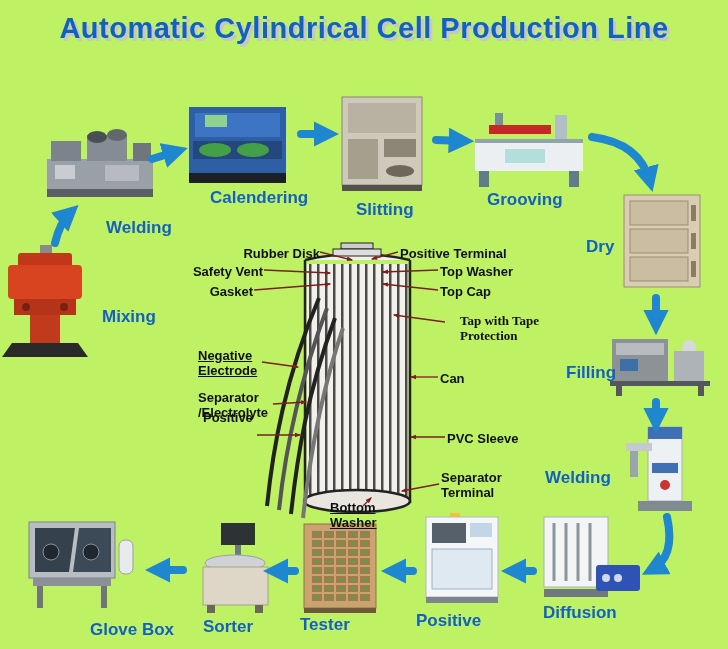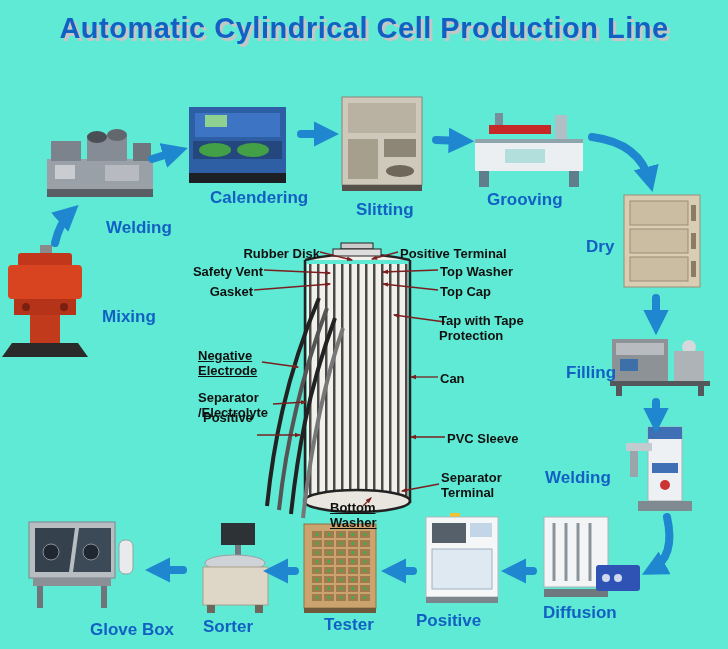--- a/index.html
+++ b/index.html
@@ -1,18 +1,18 @@
 <!DOCTYPE html>
 <html><head>
 <meta charset="utf-8">
 <style>
   * { margin:0; padding:0; box-sizing:border-box; }
   html,body { background:#ffffff; }
   body { font-family:"Liberation Sans","DejaVu Sans",sans-serif; }
-  .canvas { position:relative; width:728px; height:649px; background:#5eead4; overflow:hidden; }
+  .canvas { position:relative; width:728px; height:649px; background:#bef264; overflow:hidden; }
 
   .title {
     position:absolute; top:12px; left:0; width:100%;
     text-align:center; font-size:29px; font-weight:bold;
     color:#1360C4; text-shadow:3px 3px 0 #c6c6c6; letter-spacing:.5px;
     white-space:nowrap;
   }
 
   .machine { position:absolute; }
   .machine svg { width:100%; height:100%; display:block; }
@@ -275,31 +275,31 @@
   <div class="step-label" style="left:102px; top:307px;">Mixing</div>
   <div class="step-label" style="left:106px; top:218px;">Welding</div>
   <div class="step-label" style="left:210px; top:188px;">Calendering</div>
   <div class="step-label" style="left:356px; top:200px;">Slitting</div>
   <div class="step-label" style="left:487px; top:190px;">Grooving</div>
   <div class="step-label" style="left:586px; top:237px;">Dry</div>
   <div class="step-label" style="left:566px; top:363px;">Filling</div>
   <div class="step-label" style="left:545px; top:468px;">Welding</div>
   <div class="step-label" style="left:543px; top:603px;">Diffusion</div>
   <div class="step-label" style="left:416px; top:611px;">Positive</div>
-  <div class="step-label" style="left:324px; top:615px;">Tester</div>
+  <div class="step-label" style="left:300px; top:615px;">Tester</div>
   <div class="step-label" style="left:203px; top:617px;">Sorter</div>
   <div class="step-label" style="left:50px; top:620px;margin-left:40px;">Glove Box</div>
 
   <div class="bat-label r nowrap" style="left:240px; top:246px; width:80px;">Rubber Disk</div>
   <div class="bat-label nowrap" style="left:400px; top:246px;">Positive Terminal</div>
   <div class="bat-label r nowrap" style="left:185px; top:264px; width:78px;">Safety Vent</div>
   <div class="bat-label nowrap" style="left:440px; top:264px;">Top Washer</div>
   <div class="bat-label r nowrap" style="left:175px; top:284px; width:78px;">Gasket</div>
   <div class="bat-label nowrap" style="left:440px; top:284px;">Top Cap</div>
-  <div class="bat-label" style="left:439px; top:313px; width:86px;">Tap with Tape Protection</div>
+  <div class="bat-label" style="left:460px; top:313px; width:86px;font-family:Liberation Serif, serif;">Tap with Tape Protection</div>
   <div class="bat-label" style="left:198px; top:348px; width:64px;text-decoration:underline;">Negative Electrode</div>
   <div class="bat-label nowrap" style="left:440px; top:371px;">Can</div>
   <div class="bat-label" style="left:198px; top:390px; width:74px;">Separator /Electrolyte</div>
   <div class="bat-label nowrap" style="left:203px; top:410px;">Positive</div>
   <div class="bat-label nowrap" style="left:447px; top:431px;">PVC Sleeve</div>
   <div class="bat-label" style="left:441px; top:470px; width:60px;">Separator Terminal</div>
   <div class="bat-label c" style="left:330px; top:500px; width:54px;">Bottom Washer</div>
 
 </div>
 

